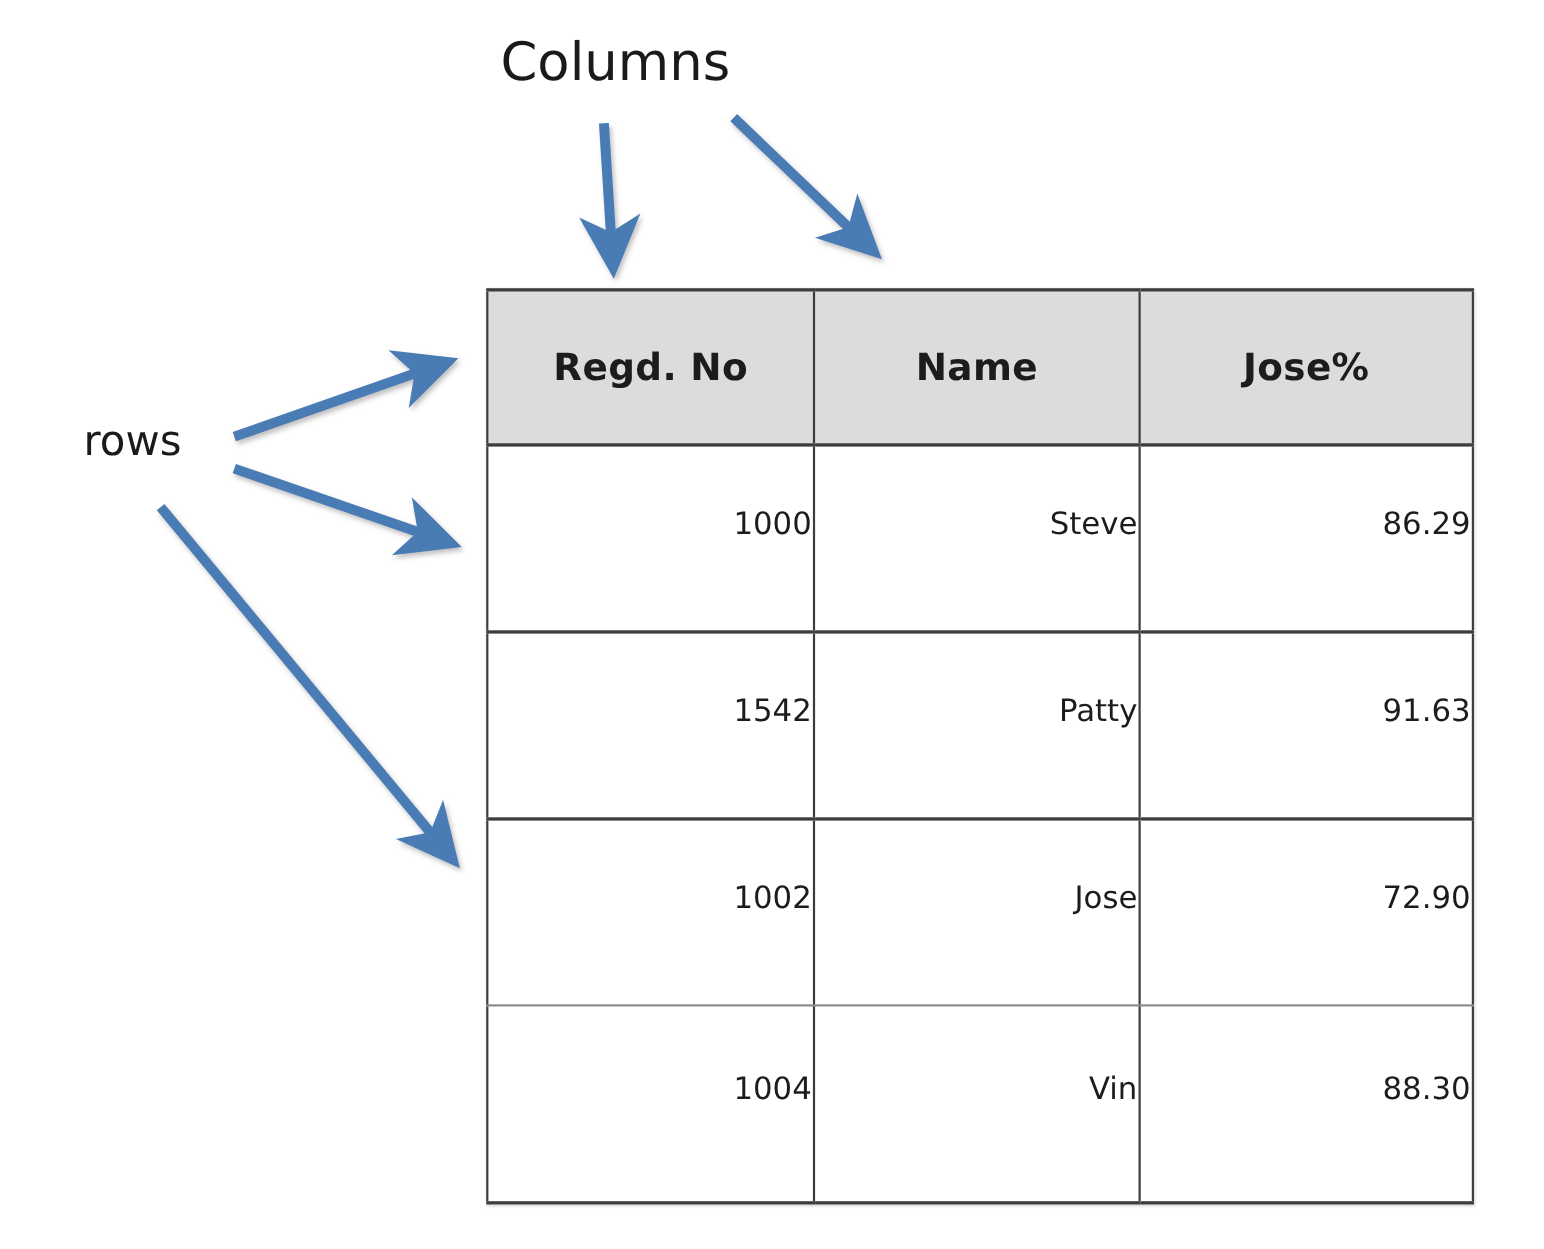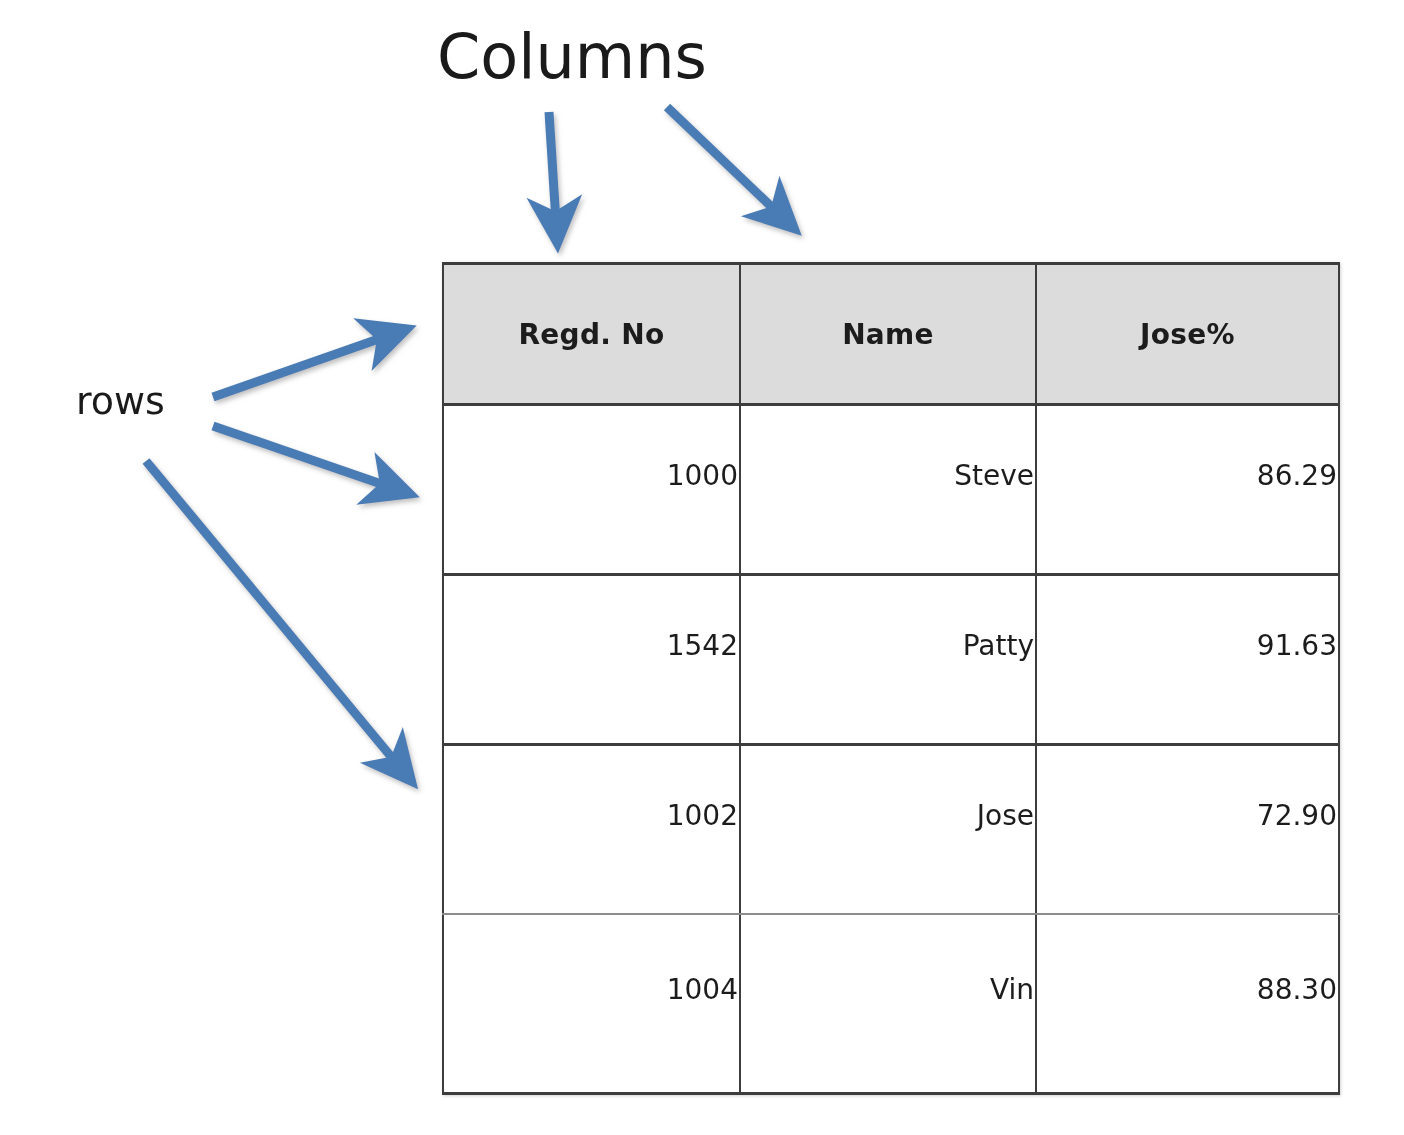--- a/index.html
+++ b/index.html
@@ -21,23 +21,23 @@
   
   .annot-label {
     position: absolute;
     color: #1a1a1a;
     font-family: "DejaVu Sans", sans-serif;
     font-weight: 400;
     white-space: nowrap;
     letter-spacing: 0px;
   }
   #label-columns {
-    left: 437px;
+    left: 455px;
     top: 28px;
-    font-size: 62px;
+    font-size: 48px;
     line-height: 58px;
   }
   #label-rows {
     left: 76px;
     top: 372px;
     font-size: 38px;
     line-height: 58px;
   }
 
   
@@ -70,21 +70,21 @@
     border-left: 2px solid #3d3d3d;
     border-right: 2px solid #3d3d3d;
     text-align: center;
     vertical-align: middle;
     font-family: "DejaVu Sans", sans-serif;
     color: #1c1c1c;
   }
   #data-table thead th {
     background: #dcdcdc;
     height: 136px;
-    font-size: 28px;
+    font-size: 34px;
     font-weight: 700;
     border-top: 3px solid #3d3d3d;
     border-bottom: 3px solid #3d3d3d;
     letter-spacing: 0.3px;
   }
   #data-table tbody td {
     height: 136px;
     font-size: 28px;
     font-weight: 400;
     background: #ffffff;

